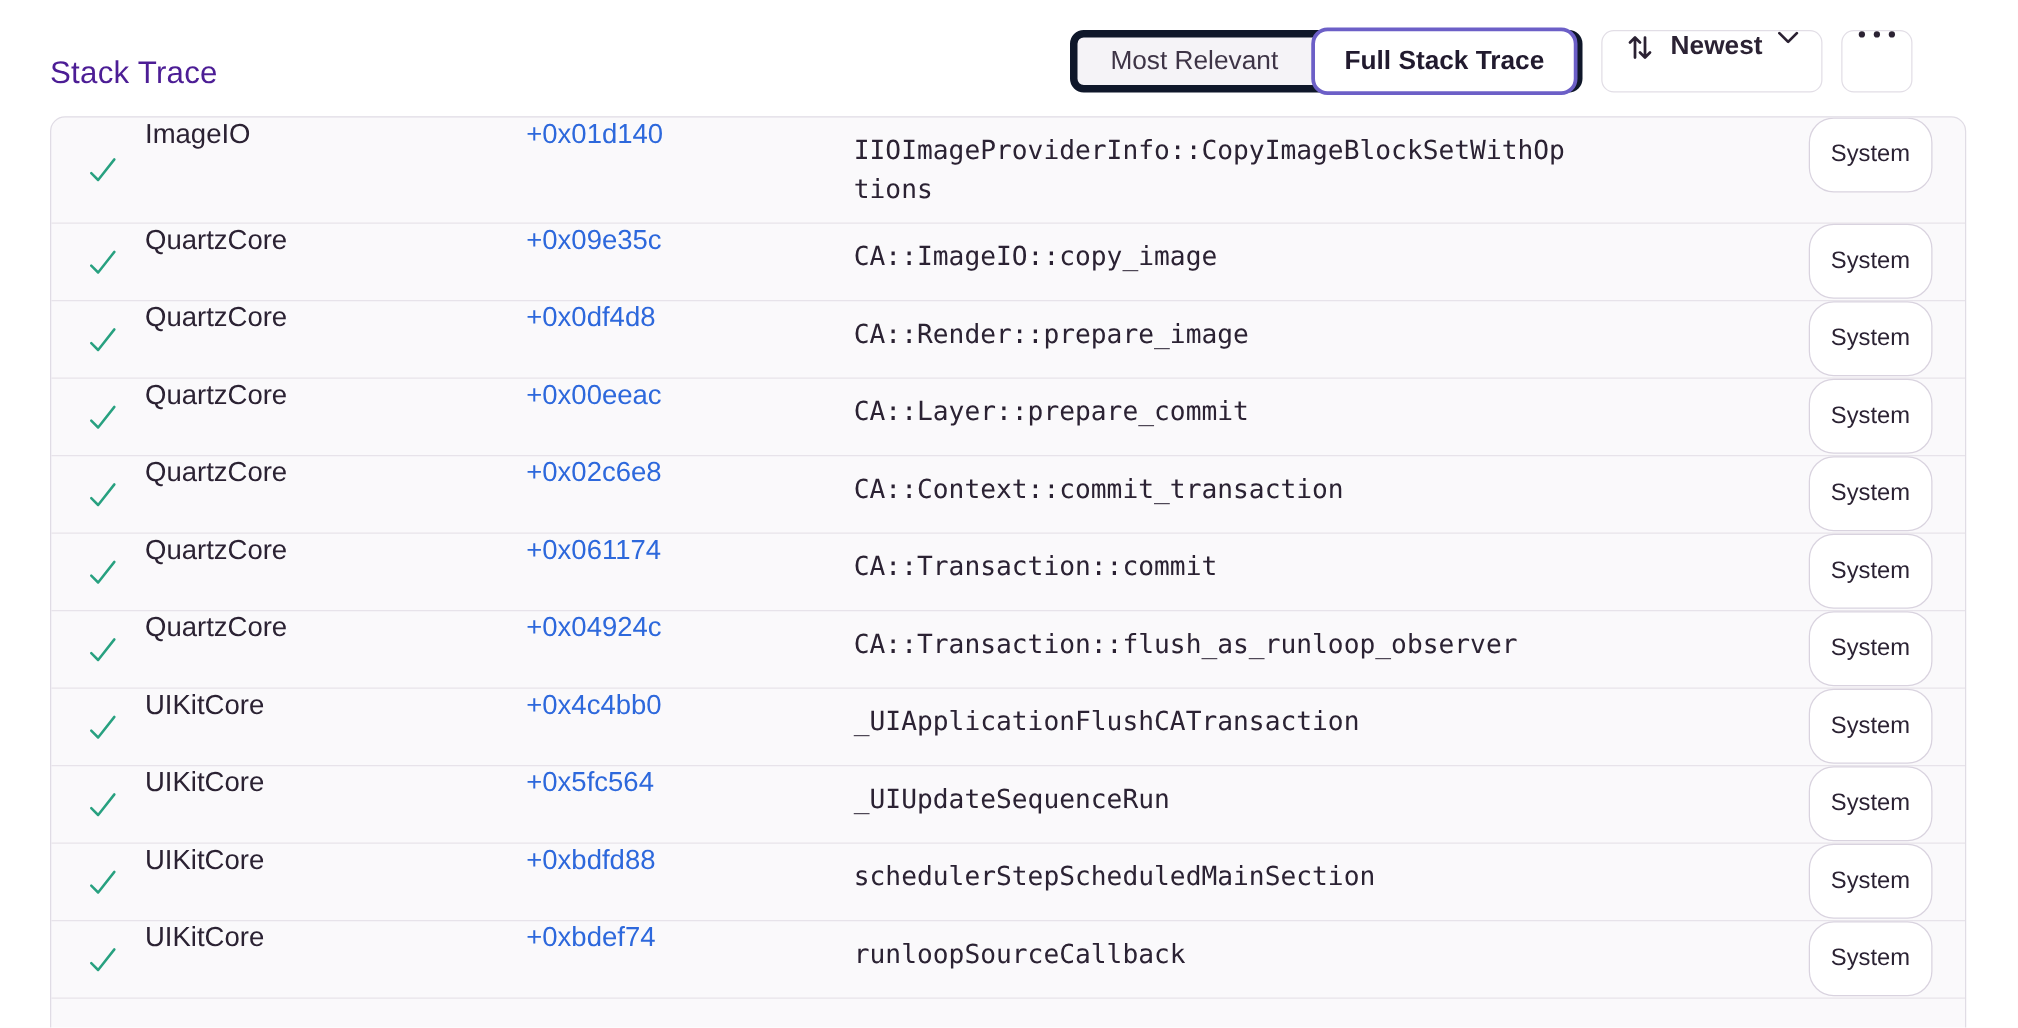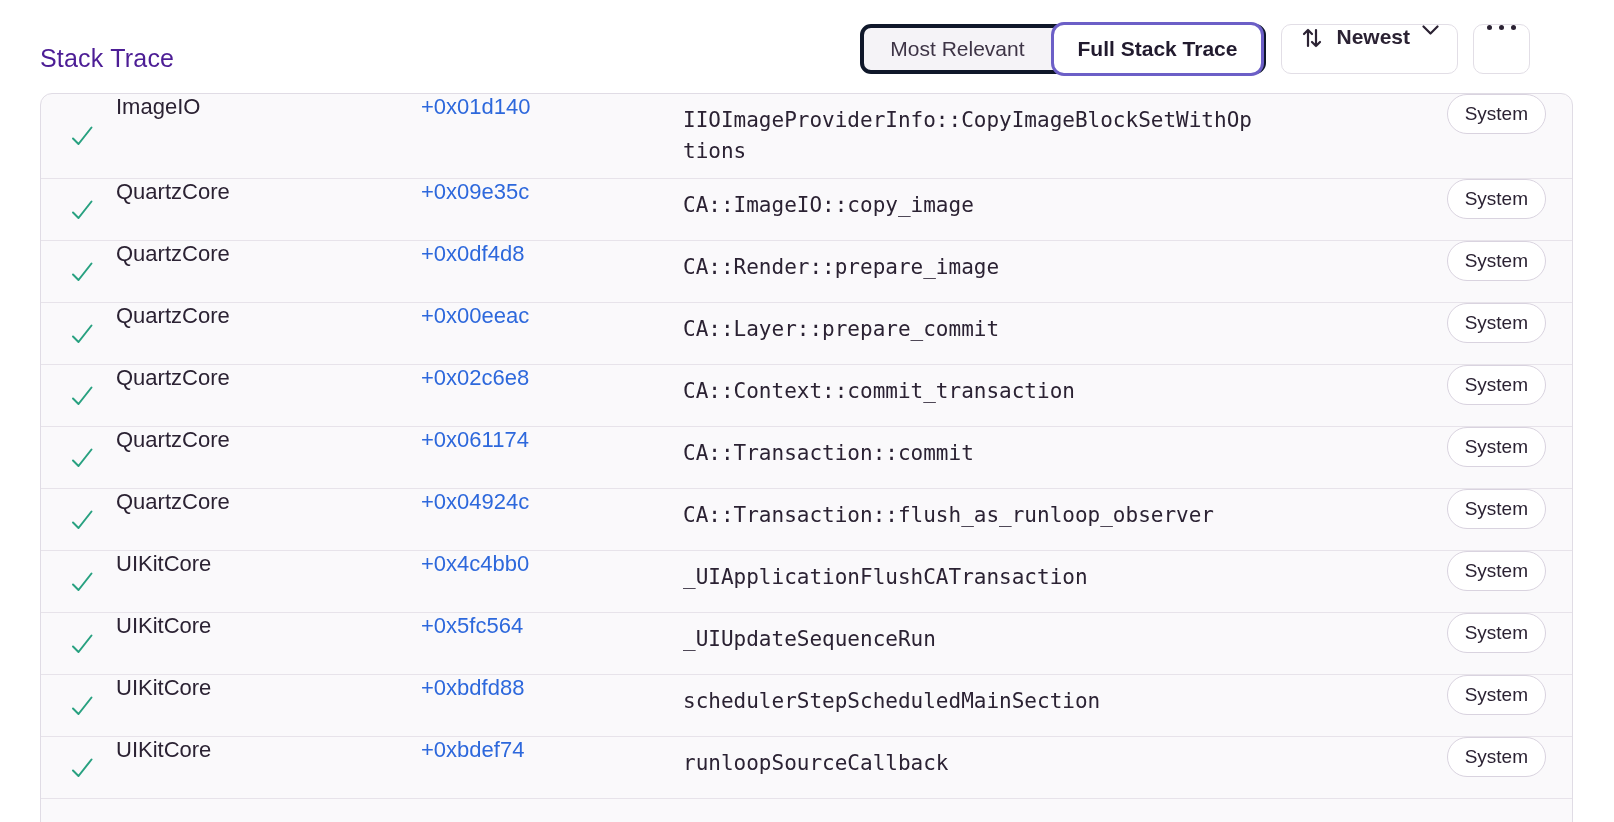--- a/index.html
+++ b/index.html
@@ -11,21 +11,21 @@
   .page-title {
     position:absolute; left:40px; top:44px;
     font-size:25px; font-weight:400; color:#4c1d95; letter-spacing:.2px;
   }
   .controls {
     position:absolute; top:24px; right:84px;
     display:flex; align-items:center; gap:15px;
   }
   .seg-group {
     display:flex; align-items:center;
-    background:#f5f3f7; border:4px solid #0f172a; border-radius:11px;
+    background:#f5f3f7; border:6px solid #0f172a; border-radius:11px;
     height:50px;
   }
   .seg-inactive {
     padding:0 26px; font-size:21px; color:#3e3446; white-space:nowrap;
     display:flex; align-items:center; height:100%; cursor:default;
   }
   .seg-active {
     display:flex; align-items:center; height:54px; margin:-3px -2px -3px 0;
     background:#ffffff; border:3px solid #6c5fc7; border-radius:13px;
     padding:16px 24px; font-size:21px; font-weight:700; color:#211a2e; white-space:nowrap;
@@ -55,21 +55,21 @@
   .col-module { width:305px; font-size:22px; color:#2b2233; }
   .col-offset { width:248px; font-size:22px; color:#2d68dc; }
   .col-func   {
     width:576px; font-family:"DejaVu Sans Mono", monospace;
     font-size:21px; line-height:31px; color:#2b2233;
     word-break:break-all; padding:11px 0;margin-left:14px;
   }
   .col-badge  { margin-left:auto; }
   .badge {
     display:inline-block; background:#ffffff; border:1px solid #d9d3df;
-    border-radius:20px; padding:6px 17px; font-size:19px; line-height:26px;
+    border-radius:20px; padding:16px 17px; font-size:19px; line-height:26px;
     color:#2b2233;
   }
 </style>
 </head>
 <body>
 
 <div class="page">
 
   <div class="page-title">Stack Trace</div>
 

